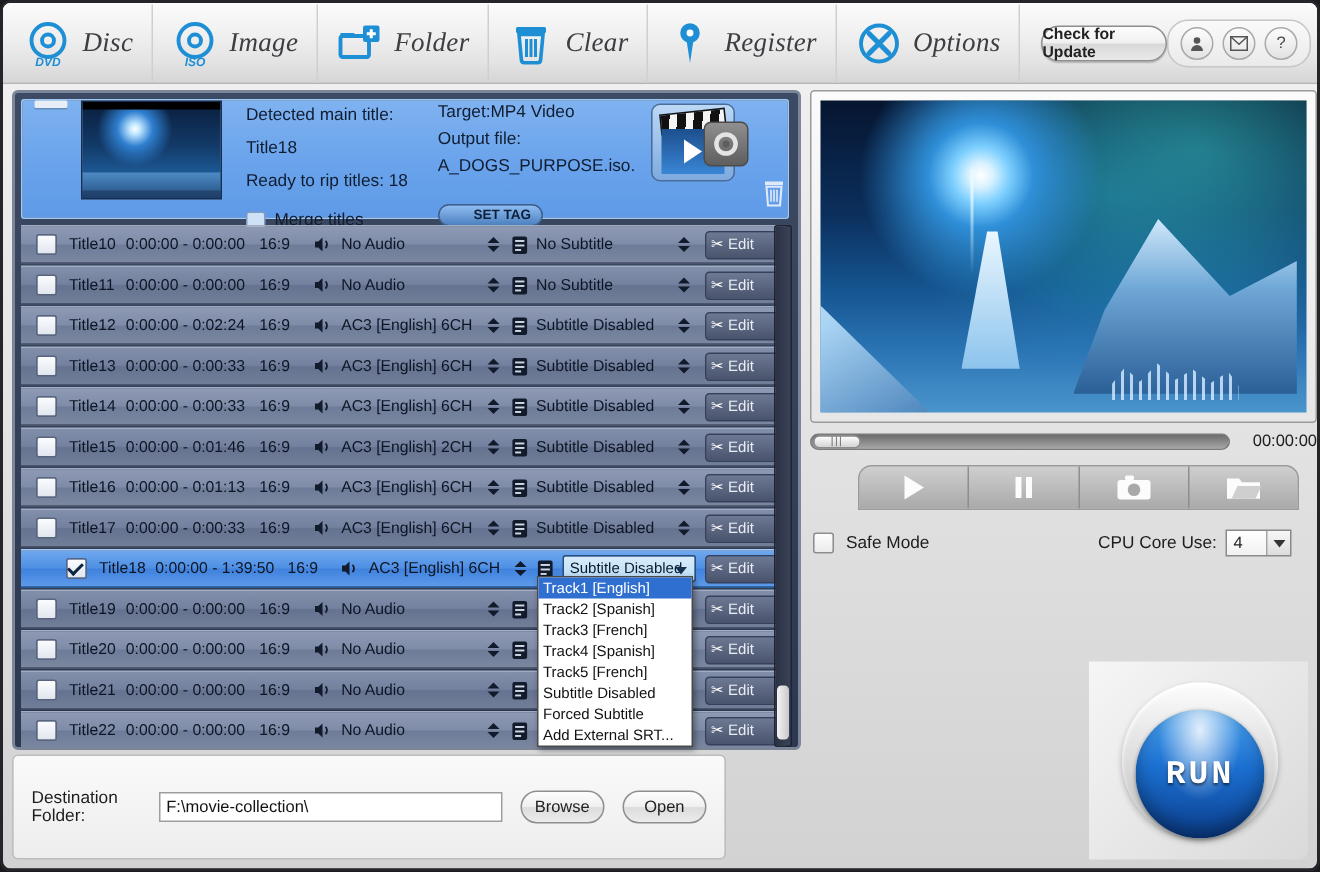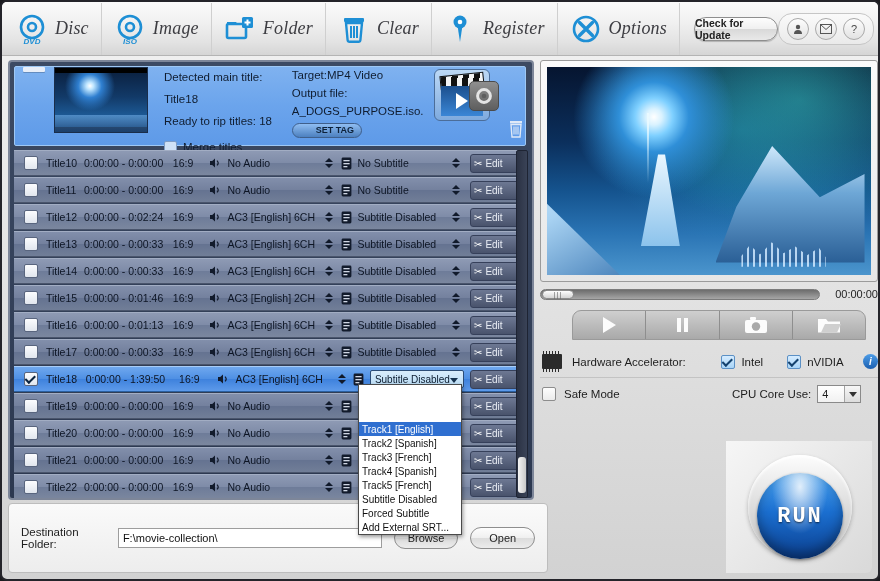--- a/index.html
+++ b/index.html
@@ -106,21 +106,21 @@
   #thumb .tbar { position:absolute; left:0; right:0; height:5px; background:#000; }
   #thumb .tbar.t { top:0; } #thumb .tbar.b { bottom:0; }
   #info-col1 { margin-left: 16px; width: 140px; color: #101d30; font-size: 11.5px; line-height: 1.9; }
   #info-col2 { margin-left: 4px; width: 138px; color: #101d30; font-size: 11.5px; line-height: 1.55; }
   .merge-row { display:flex; align-items:center; gap:6px; margin-top: 4px; }
   .cb {
     width: 13px; height: 13px; background: #cfe1f6; border: 1px solid #7e9cc4;
     border-radius: 2px; flex: none; display:flex; align-items:center; justify-content:center;
   }
   #settag {
-    margin-top: 3px; display:inline-flex; align-items:center; justify-content:center;
+    margin-top: 16px; display:inline-flex; align-items:center; justify-content:center;
     width: 70px; height: 15px; border-radius: 8px;
     border: 1px solid #3f5f8b;
     background: linear-gradient(180deg,#8fbdf2,#4c80bf);
     font-size: 9px; font-weight: bold; color:#0d2139; cursor: pointer; padding-left: 16px;
   }
   #out-name { white-space: nowrap; overflow: hidden; width: 132px; }
   #preset-btns { margin-left: 10px; position: relative; width: 74px; height: 56px; }
   #film-btn {
     position:absolute; left:0; top:2px; width: 56px; height: 52px;
     border: 1px solid #4b6d99; border-radius: 6px;
@@ -161,21 +161,21 @@
     height: 26px; margin-bottom: 1px;
     display:flex; align-items:center;
     background: linear-gradient(180deg,#8e9ab4 0%, #7f8ca8 48%, #6e7c99 52%, #7b879f 100%);
     border-top: 1px solid #a2adc3;
     border-bottom: 1px solid #4a556c;
     font-size: 10.5px; color: #0d1524;
   }
   .row.alt { background: linear-gradient(180deg,#828fab 0%,#74819e 48%,#657391 52%,#717e97 100%); }
   .row.sel {
     background: linear-gradient(180deg,#6fa8ef 0%,#4f90e4 48%,#3f82dd 52%,#5d9aea 100%);
-    border-top-color:#a8cdf8; border-bottom-color:#2a5f9f;
+    border-top-color:#a8cdf8; border-bottom-color:#2a5f9f;padding-left:20px;
   }
   .rcb {
     width: 14px; height: 14px; margin: 0 8px 0 10px; flex:none;
     background: linear-gradient(180deg,#fbfcfe,#e1e6ee);
     border: 1px solid #59657e; border-radius: 2px;
     display:flex; align-items:center; justify-content:center;
   }
   .rcb.checked::after {
     content:''; width:8px;height:4px;border-left:2px solid #0c2540;border-bottom:2px solid #0c2540;
     transform: rotate(-45deg) translate(0,-1px);
@@ -213,21 +213,21 @@
     position:absolute; right:5px; top:7px;
     width:0;height:0;border-left:4px solid transparent;border-right:4px solid transparent;border-top:5px solid #16324f;
   }
   #combo-list {
     position: absolute; left: 356px; top: 382px; width: 104px;
     background: #fff; border: 1px solid #4a4a4a;
     z-index: 40; font-size: 10px; color: #111;
     box-shadow: 1px 2px 4px rgba(0,0,0,.4);
   }
   #combo-list .opt { height: 14px; padding: 0 3px; display:flex; align-items:center; cursor:pointer; white-space:nowrap; }
-  #combo-list .opt.hl { background: #2f6fd0; color:#fff;margin-top:37px; }
+  #combo-list .opt.hl { background: #2f6fd0; color:#fff; }
 
   
   #list-sb {
     position: absolute; right: 4px; top: 88px; width: 12px; height: 348px;
     background: linear-gradient(90deg,#2b3244,#3a4357);
     border: 1px solid #1e2433; border-radius: 2px;
   }
   #list-thumb {
     position:absolute; left:1px; bottom: 4px; width: 8px; height: 36px;
     background: linear-gradient(90deg,#f4f4f4,#c8c8c8);
@@ -380,21 +380,21 @@
       linear-gradient(180deg,#4aa3ef 0%, #1b6fd0 45%, #0b3f8f 100%);
     box-shadow: inset 0 -6px 12px rgba(0,0,0,.35), 0 1px 3px rgba(0,0,0,.4);
     display:flex; align-items:center; justify-content:center;
     color: #fff; font-size: 22px; font-weight: bold; letter-spacing: 2px;
     text-shadow: 0 1px 2px rgba(0,0,0,.6);
     cursor: pointer;
   }
 
   
   #bottom-bar {
-    position:absolute; left: 6px; bottom: 6px; width: 540px; height: 70px;
+    position:absolute; left: 6px; bottom: 6px; width: 476px; height: 70px;
     background: linear-gradient(180deg,#fafafa,#ededed);
     border: 1px solid #bdbdbd; border-radius: 4px;
     display:flex; align-items:center; padding: 0 12px;
     font-size: 11.5px; color: #1d1d1d;
   }
   #dest-input {
     width: 286px; height: 20px; margin-left: 8px;
     background: #fff; border: 1px solid #9d9d9d;
     font-size: 11px; color: #111;
     display:flex; align-items:center; padding-left: 4px;
@@ -1052,29 +1052,20 @@
         <svg width="26" height="20" viewBox="0 0 26 20">
           <path d="M2 4 h8 l2 2.5 h12 v11 H2 Z" fill="#fcfcfc"></path>
           <path d="M5 17.5 L9 9 h16 l-4 8.5 Z" fill="#cfcfcf"></path>
         </svg>
       </div>
     </div>
   </div>
 
   <div id="opts">
     <div class="opt-row">
-      <span class="hw-icon"></span>
-      <span style="margin-left:10px;width:150px;">Hardware Accelerator:</span>
-      <span class="wcb checked"></span>
-      <span style="margin-left:6px;width:46px;">Intel</span>
-      <span class="wcb checked"></span>
-      <span style="margin-left:6px;width:56px;">nVIDIA</span>
-      <span class="info-i">i</span>
-    </div>
-    <div class="opt-row">
       <span class="wcb"></span>
       <span style="margin-left:8px;width:168px;">Safe Mode</span>
       <span style="margin-right:6px;">CPU Core Use:</span>
       <span id="cpu-select">
         <span>4</span>
         <span class="btn">
             <i></i>
           </span>
       </span>
     </div>

